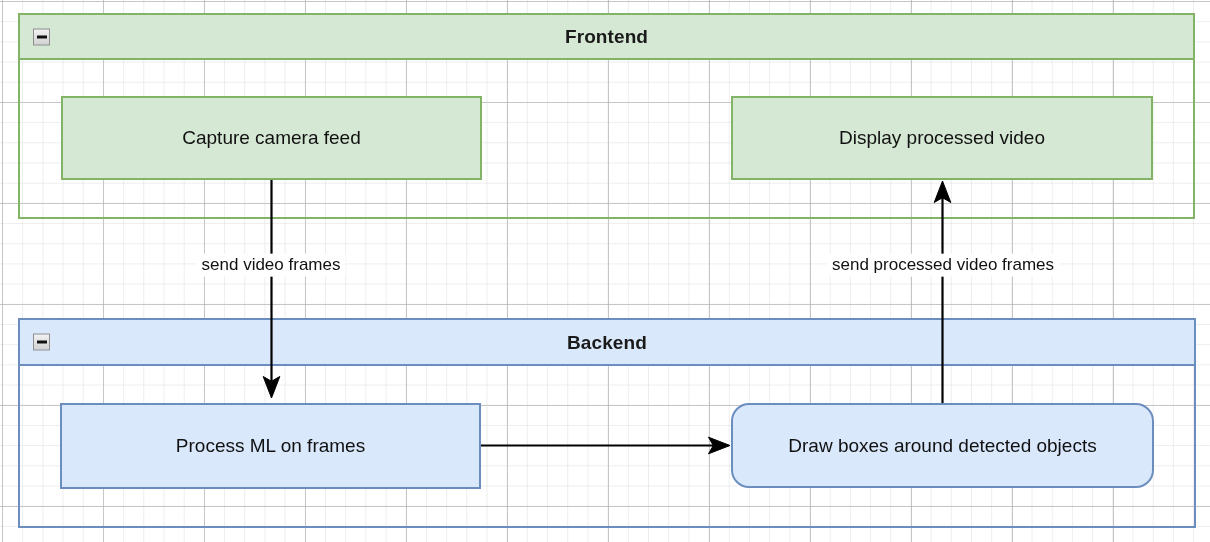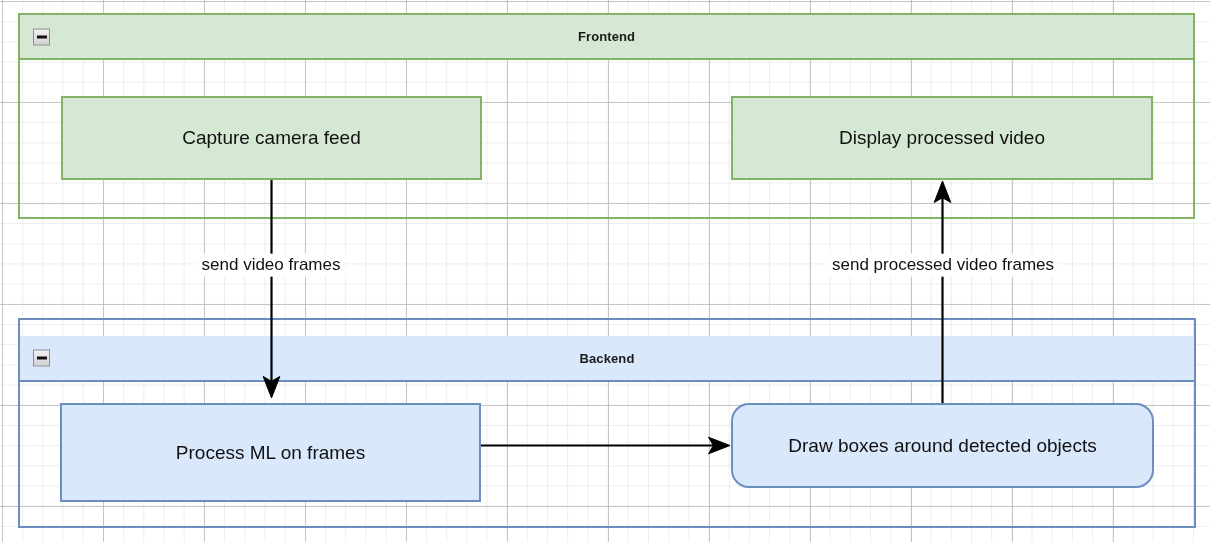--- a/index.html
+++ b/index.html
@@ -45,21 +45,21 @@
     top: 0;
     right: 0;
     box-sizing: border-box;
     border-bottom-width: 2px;
     border-bottom-style: solid;
     display: flex;
     align-items: center;
     justify-content: center;
   }
   .lane-title {
-    font-size: 13px;
+    font-size: 19px;
     font-weight: bold;
     color: #1a1a1a;
     letter-spacing: 0.1px;
     line-height: 1;
   }
 
   .lane-frontend {
     left: 18px;
     top: 13px;
     width: 1177px;
@@ -78,21 +78,20 @@
     top: 318px;
     width: 1178px;
     height: 210px;
     border-color: #6c8ebf;
     background: transparent;
   }
   .lane-backend .lane-header {
     height: 46px;
     border-bottom-color: #6c8ebf;
     background: #dae8fc;
-    margin-top: 16px;
   }
 
   
   .collapse-toggle {
     position: absolute;
     left: 13px;
     top: 50%;
     transform: translateY(-50%);
     width: 17px;
     height: 17px;
@@ -130,21 +129,21 @@
     background: #d5e8d4;
     border-color: #82b366;
   }
   .node-blue {
     background: #dae8fc;
     border-color: #6c8ebf;
   }
 
   #node-capture      { left: 61px;  top: 96px;  width: 421px; height: 84px; }
   #node-display      { left: 731px; top: 96px;  width: 422px; height: 84px; }
-  #node-process      { left: 60px;  top: 403px; width: 421px; height: 99px; }
+  #node-process      { left: 60px;  top: 403px; width: 421px; height: 86px; }
   #node-draw         { left: 731px; top: 403px; width: 423px; height: 85px; border-radius: 18px; }
 
   
   #connectors {
     position: absolute;
     left: 0;
     top: 0;
     width: 1210px;
     height: 542px;
     pointer-events: none;

